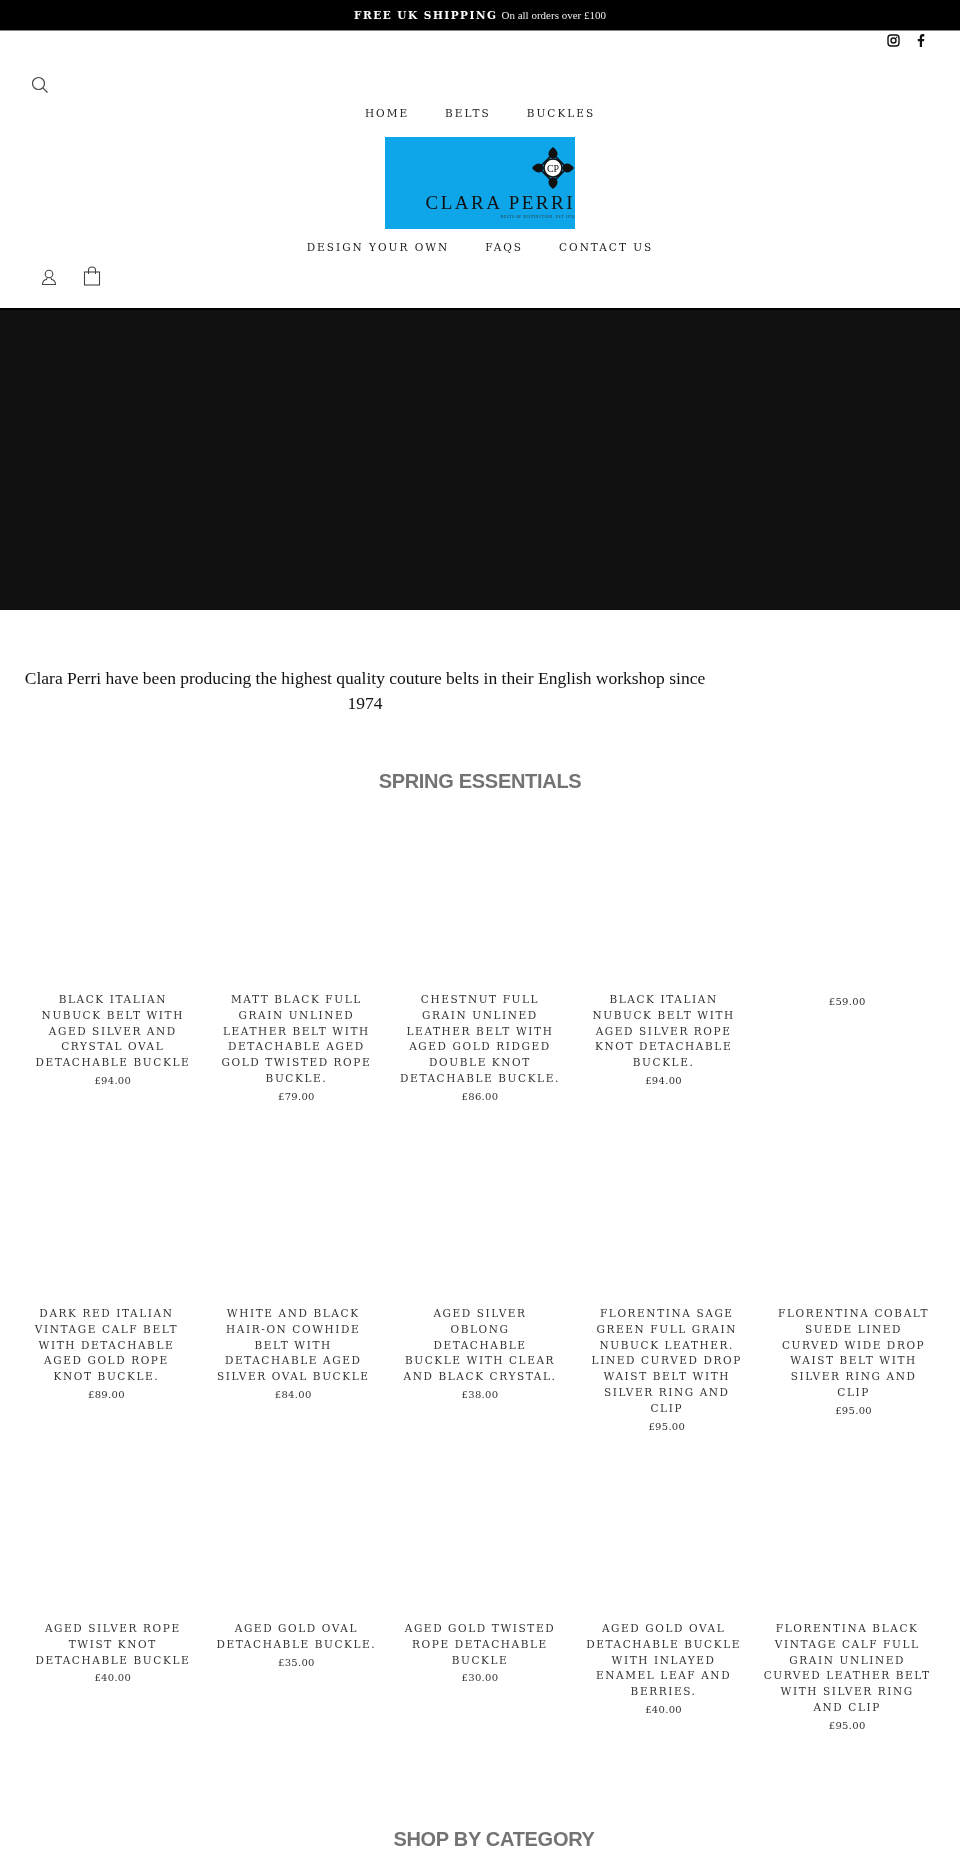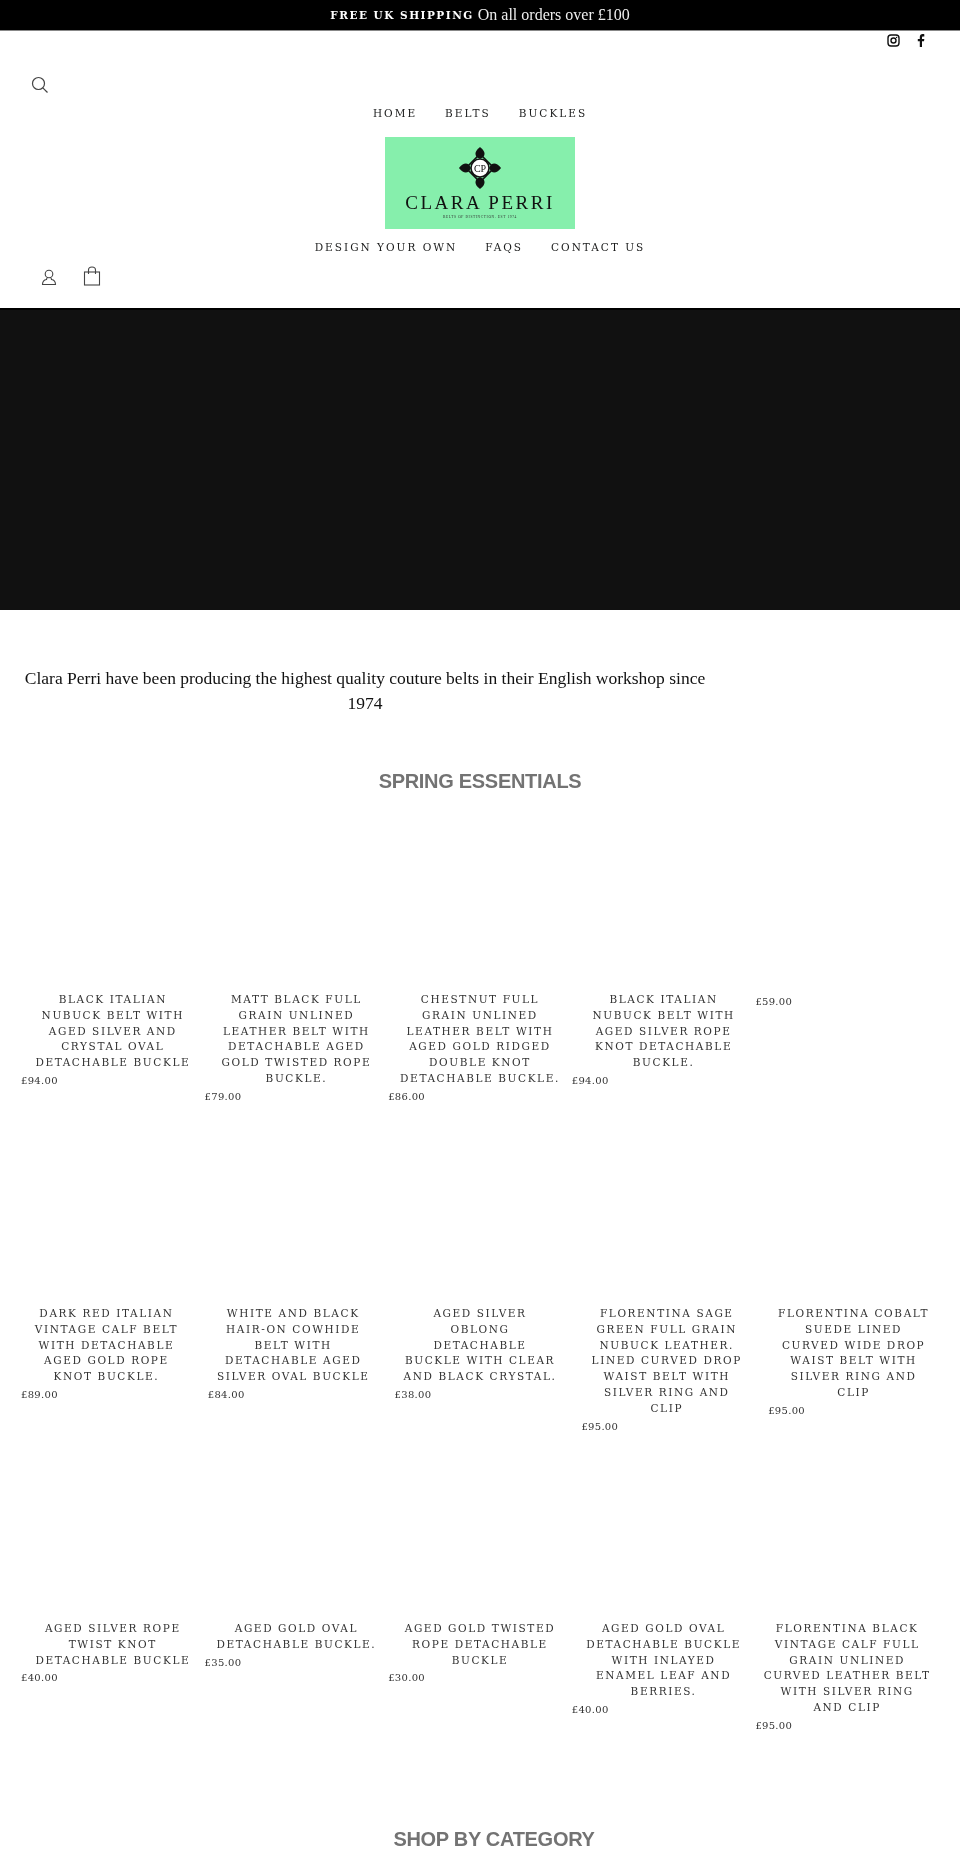--- a/index.html
+++ b/index.html
@@ -2,54 +2,54 @@
 <html><head>
 <meta charset="utf-8">
 <style>
   * { box-sizing: border-box; margin: 0; padding: 0; }
   html, body { width: 960px; background: #ffffff; color: #1c1d1d; }
   body { font-family: "Liberation Serif", serif; position: relative; height: 1875px; overflow: hidden; }
 
   .announce { position: absolute; left: 0; top: 0; width: 960px; height: 31px; background: #000000; color: #ffffff;
     display: flex; align-items: center; justify-content: center; font-size: 11px; border-bottom: 1px solid #888; }
   .announce .strong { font-weight: bold; letter-spacing: 1.5px; margin-right: 4px; font-family: "DejaVu Serif", serif; font-size: 10.5px; }
-  .announce .rest { font-family: "Liberation Serif", serif; font-size: 16px; color: #eee; }
+  .announce .rest { font-family: "Liberation Serif", serif; font-size: 11px; color: #eee; }
 
   .social { position: absolute; top: 33px; right: 32px; display: flex; gap: 14px; align-items: center; }
   .social .ico { width: 14px; height: 14px; display: flex; align-items: center; justify-content: center; cursor: pointer; }
 
   .search-btn { position: absolute; left: 31px; top: 76px; width: 20px; height: 20px; cursor: pointer; }
 
-  .nav { position: absolute; left: 0; width: 960px; display: flex; justify-content: center; gap: 4px; }
+  .nav { position: absolute; left: 0; width: 960px; display: flex; justify-content: center; gap: 12px; }
   .nav a { font-family: "DejaVu Serif", serif; font-size: 10.5px; letter-spacing: 2px; color: #1c1d1d; text-decoration: none;
     padding: 0 12px; cursor: pointer; }
   .nav-top { top: 107px; }
   .nav-bottom { top: 241px; }
 
-  .logo { position: absolute; left: 385px; top: 137px; width: 190px; height: 92px; background: #86efac;
-    display: flex; flex-direction: column; align-items: center; justify-content: flex-start; cursor: pointer; }
+  .logo { position: absolute; left: 385px; top: 137px; width: 190px; height: 92px; background: #0ea5e9;
+    display: flex; flex-direction: column; align-items: flex-end; justify-content: flex-start; cursor: pointer; }
   .logo svg { margin-top: 9px; }
   .logo .name { font-family: "Liberation Serif", serif; font-size: 19px; letter-spacing: 2.5px; color: #111; margin-top: 2px; }
   .logo .tag { font-family: "Liberation Serif", serif; font-size: 3.6px; letter-spacing: 0.6px; color: #333; margin-top: 1px; }
 
   .account-btn { position: absolute; left: 40px; top: 268px; width: 18px; height: 18px; cursor: pointer; }
   .cart-btn { position: absolute; left: 83px; top: 266px; width: 18px; height: 20px; cursor: pointer; }
 
   .hero { position: absolute; left: 0; top: 308px; width: 960px; height: 302px; background: #111111; border-top: 2px solid #000; }
 
   .intro { position: absolute; left: 20px; top: 666px; width: 690px; text-align: center; font-family: "Liberation Serif", serif;
     font-size: 17.5px; line-height: 25px; color: #111; }
 
   .section-title { position: absolute; left: 0; width: 960px; text-align: center; font-family: "Liberation Sans", sans-serif;
     font-size: 20px; color: #737373; letter-spacing: -0.3px; }
   .t-spring { top: 770px; }
   .t-cat { top: 1828px; padding-left: 28px; }
 
   .grid-row { position: absolute; left: 21px; width: 918px; display: flex; }
-  .card { width: 183.6px; display: flex; flex-direction: column; align-items: flex-start; cursor: pointer; }
+  .card { width: 183.6px; display: flex; flex-direction: column; align-items: center; cursor: pointer; }
   .card .img { width: 160px; height: 150px; background: #ffffff; }
   .card .title { font-family: "DejaVu Serif", serif; font-size: 10.5px; letter-spacing: 1.6px; line-height: 15.8px;
     text-align: center; color: #333; padding: 0 8px; text-transform: uppercase; }
   .card .price { font-family: "DejaVu Serif", serif; font-size: 10px; color: #333; margin-top: 4px; letter-spacing: 0.3px; }
   .row1 { top: 842px; }
   .row2 { top: 1156px; gap: 16px; }
   .row3 { top: 1471px; }
 </style>
 </head>
 <body>

